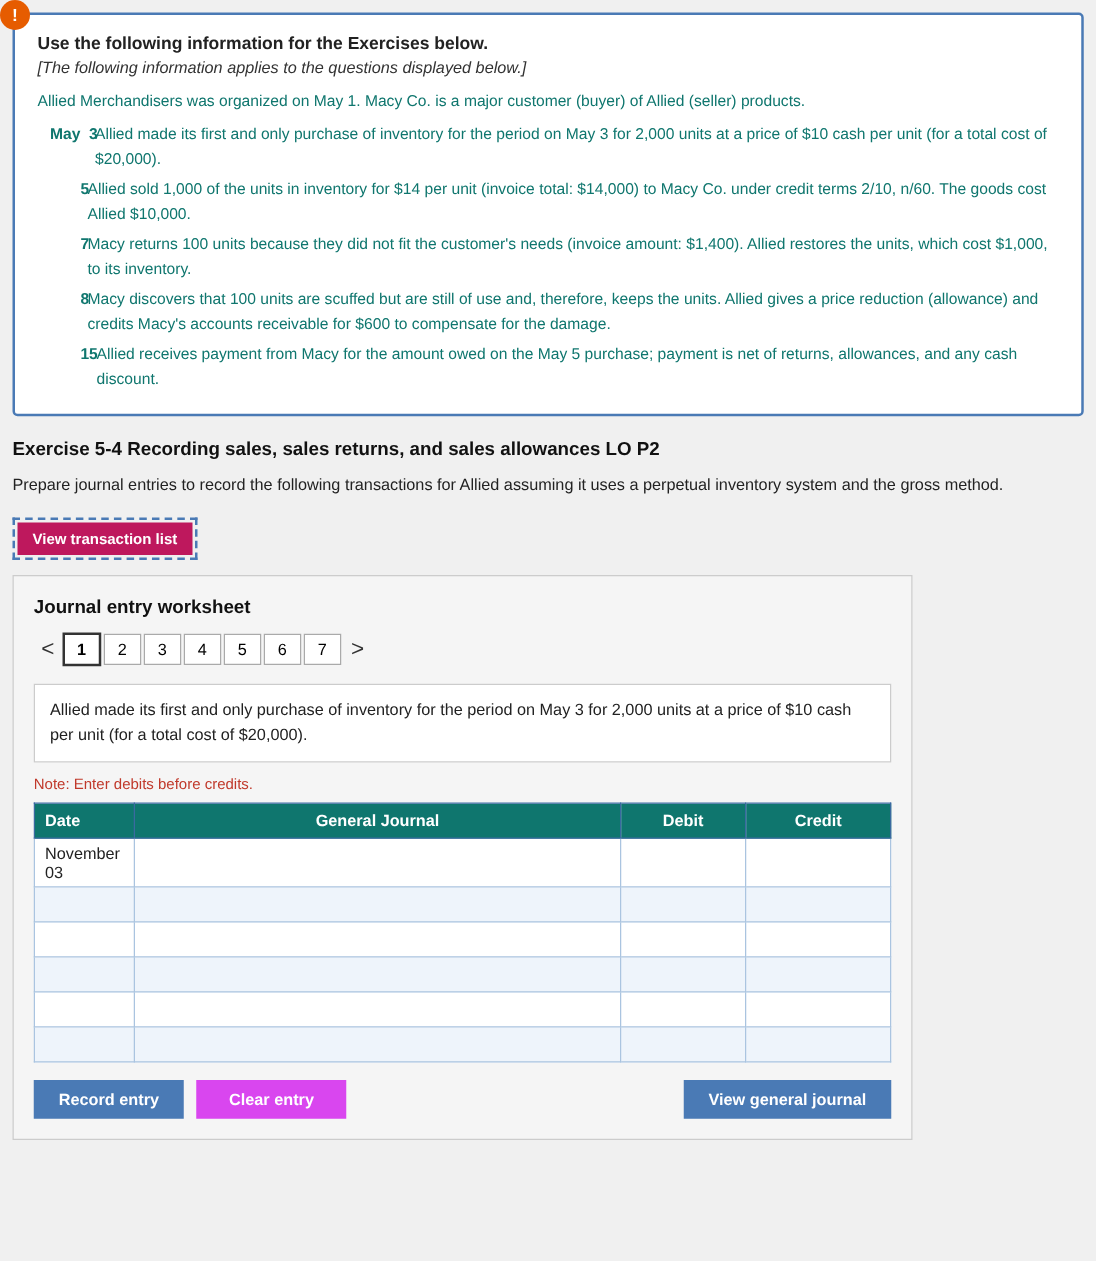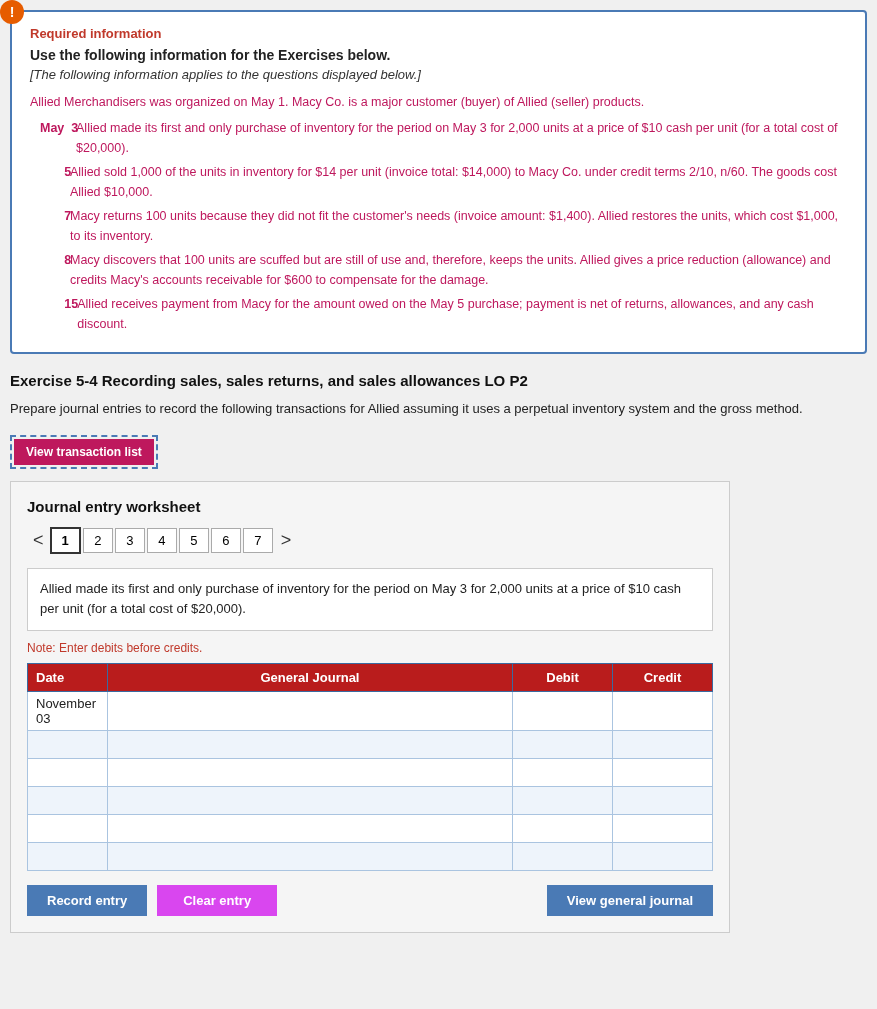--- a/index.html
+++ b/index.html
@@ -53,21 +53,21 @@
     .info-subtitle {
       font-style: italic;
       font-size: 13px;
       margin-bottom: 10px;
       color: #333;
     }
 
     .info-body {
       font-size: 12.5px;
       line-height: 1.6;
-      color: #be185d;
+      color: #0f766e;
     }
 
     .info-body p {
       margin-bottom: 6px;
     }
 
     .transaction-list {
       margin-left: 10px;
     }
 
@@ -176,21 +176,21 @@
       margin-bottom: 8px;
     }
 
     .journal-table {
       width: 100%;
       border-collapse: collapse;
       background: #fff;
     }
 
     .journal-table th {
-      background: #b91c1c;
+      background: #0f766e;
       color: #fff;
       padding: 6px 8px;
       text-align: left;
       font-size: 13px;
       border: 1px solid #3a6aa0;
     }
 
     .journal-table th.center {
       text-align: center;
     }
@@ -221,21 +221,21 @@
     .journal-table tr:nth-child(even) td {
       background: #eef4fb;
     }
     .journal-table tr:nth-child(odd) td {
       background: #fff;
     }
 
     .col-date { width: 80px; }
     .col-journal { width: auto; }
     .col-debit { width: 100px; }
-    .col-credit { width: 100px; }
+    .col-credit { width: 116px; }
 
     .bottom-buttons {
       display: flex;
       gap: 10px;
       margin-top: 14px;
     }
 
     .btn-record {
       background: #4a7ab5;
       color: white;
@@ -271,21 +271,20 @@
     }
   </style>
 </head>
 <body>
 
 
 
 
 <div class="info-box">
   <div class="info-icon">!</div>
-  <div class="required-info-label">Required information</div>
   <div class="info-title">Use the following information for the Exercises below.</div>
   <div class="info-subtitle">[The following information applies to the questions displayed below.]</div>
   <div class="info-body">
     <p>Allied Merchandisers was organized on May 1. Macy Co. is a major customer (buyer) of Allied (seller) products.</p>
     <div class="transaction-list">
 
     <div class="item">
           <span class="num">May&nbsp;&nbsp;3</span>
           <span>Allied made its first and only purchase of inventory for the period on May 3 for 2,000 units at a price of $10 cash per unit (for a total cost of $20,000).</span>
         </div>

